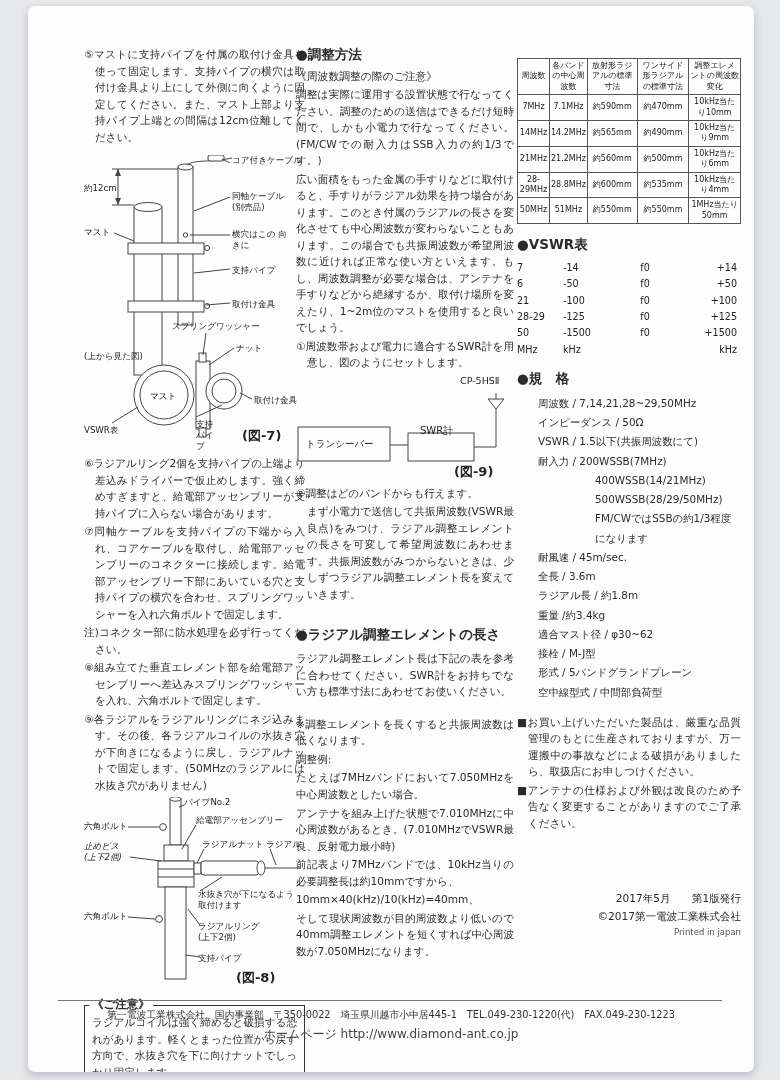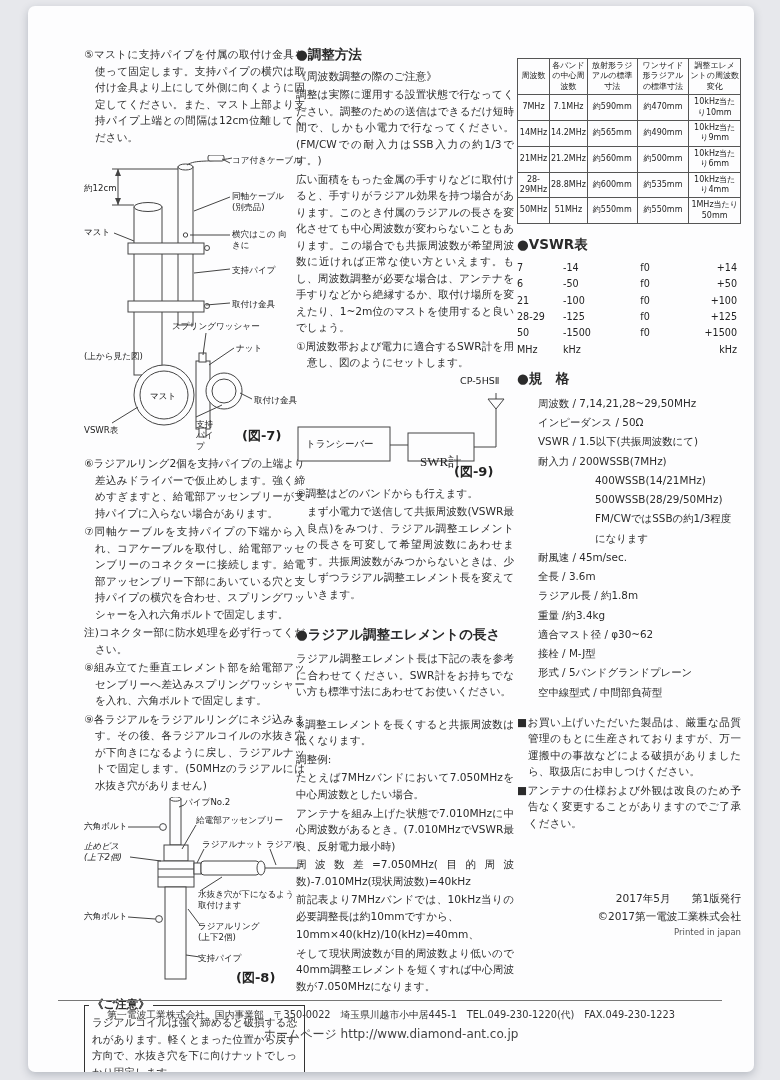--- a/index.html
+++ b/index.html
@@ -180,35 +180,34 @@
         <rect class="shape" x="2" y="52" width="92" height="34"></rect>
         <rect class="shape" x="112" y="58" width="66" height="28"></rect>
         <line class="ln" x1="94" y1="70" x2="112" y2="70"></line>
         <line class="ln" x1="178" y1="72" x2="200" y2="72"></line>
         <line class="ln" x1="200" y1="72" x2="200" y2="34"></line>
         <polygon class="shape" points="192,24 208,24 200,34"></polygon>
         <line class="ln" x1="200" y1="24" x2="200" y2="18"></line>
       </svg>
       <span class="fig-label" style="left:164px;top:0px;font-size:9.5px;">CP-5HSⅡ</span>
       <span class="fig-label" style="left:10px;top:63px;font-size:9.5px;">トランシーバー</span>
-      <span class="fig-label" style="left:124px;top:79px;font-size:13px;font-family:Liberation Serif, serif;">SWR計</span>
+      <span class="fig-label" style="left:124px;top:50px;font-size:10px;">SWR計</span>
       <span class="fig-caption" style="left:158px;top:88px;">(図-9)</span>
     </div>
 
     <p class="p step" style="margin-top:6px;">②調整はどのバンドからも行えます。</p>
     <p class="p indent1">まず小電力で送信して共振周波数(VSWR最良点)をみつけ、ラジアル調整エレメントの長さを可変して希望周波数にあわせます。共振周波数がみつからないときは、少しずつラジアル調整エレメント長を変えていきます。</p>
 
     <div class="h" style="margin-top:24px;">●ラジアル調整エレメントの長さ</div>
     <p class="p">ラジアル調整エレメント長は下記の表を参考に合わせてください。SWR計をお持ちでない方も標準寸法にあわせてお使いください。</p>
 
     <p class="p" style="margin-top:16px;">※調整エレメントを長くすると共振周波数は低くなります。</p>
     <p class="p">調整例:</p>
     <p class="p">たとえば7MHzバンドにおいて7.050MHzを中心周波数としたい場合。</p>
     <p class="p">アンテナを組み上げた状態で7.010MHzに中心周波数があるとき。(7.010MHzでVSWR最良、反射電力最小時)</p>
-    <p class="p">周波数差=7.050MHz(目的周波数)-7.010MHz(現状周波数)=40kHz</p>
     <p class="p">前記表より7MHzバンドでは、10kHz当りの必要調整長は約10mmですから、</p>
     <p class="p">10mm×40(kHz)/10(kHz)=40mm、</p>
     <p class="p">そして現状周波数が目的周波数より低いので40mm調整エレメントを短くすれば中心周波数が7.050MHzになります。</p>
   </div>
 
   <div class="col col-right">
     <table class="ta">
       <colgroup>
           <col style="width:32px">
           <col style="width:36px">

